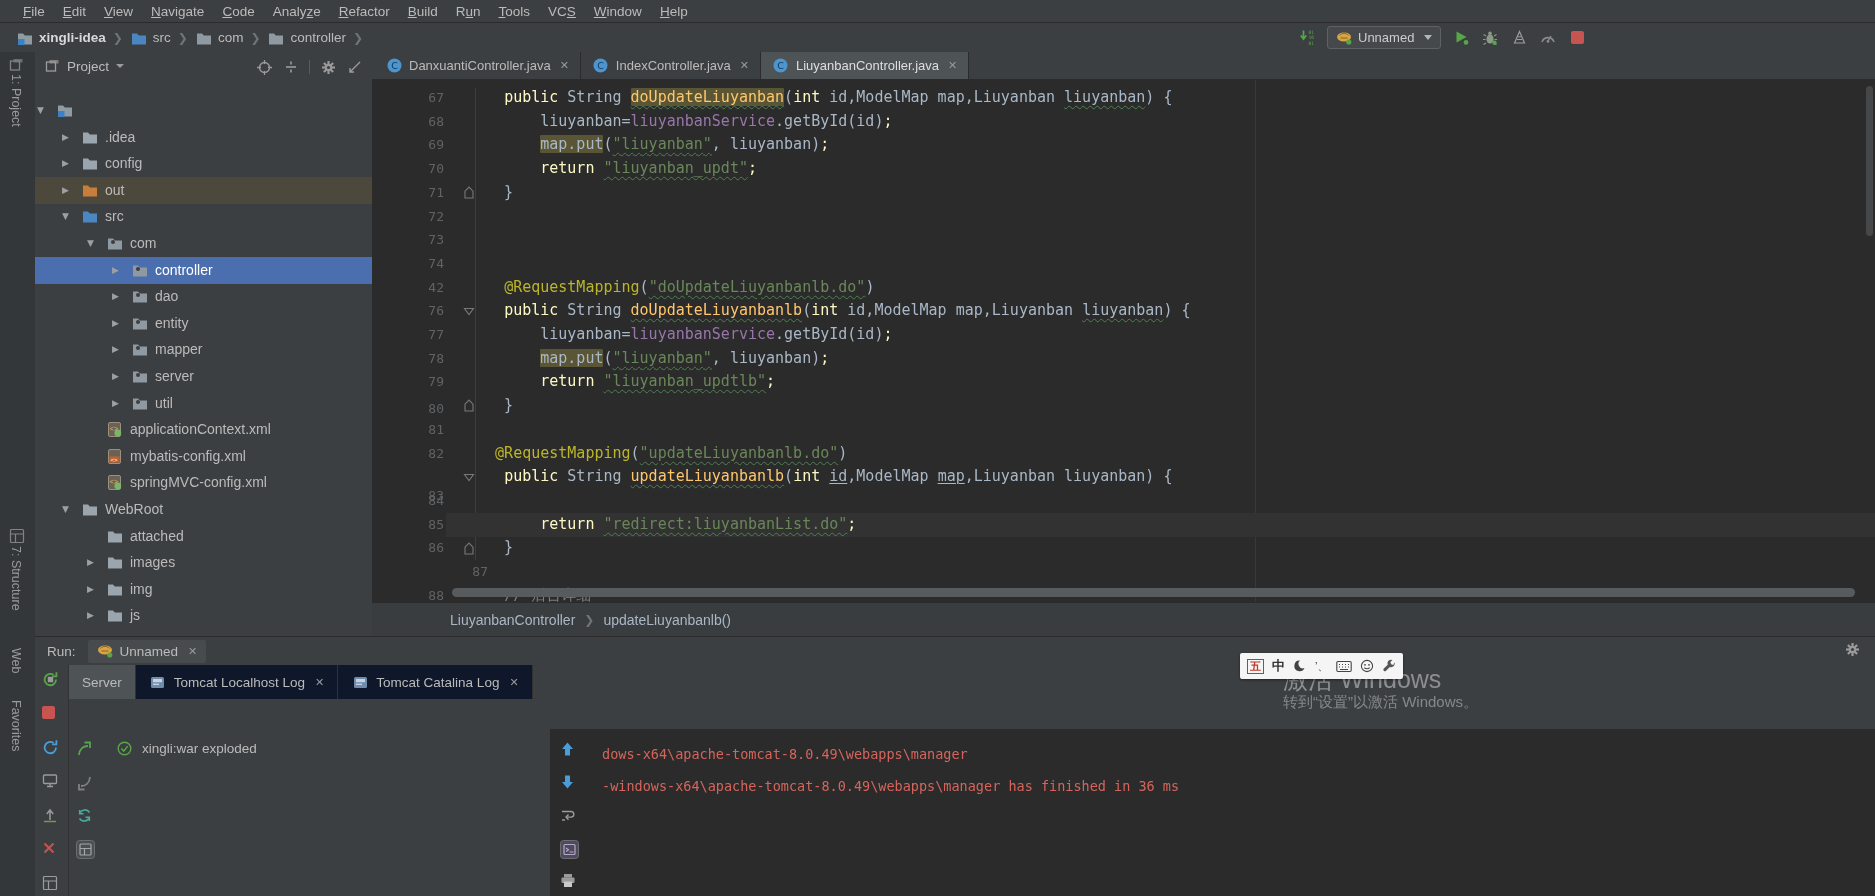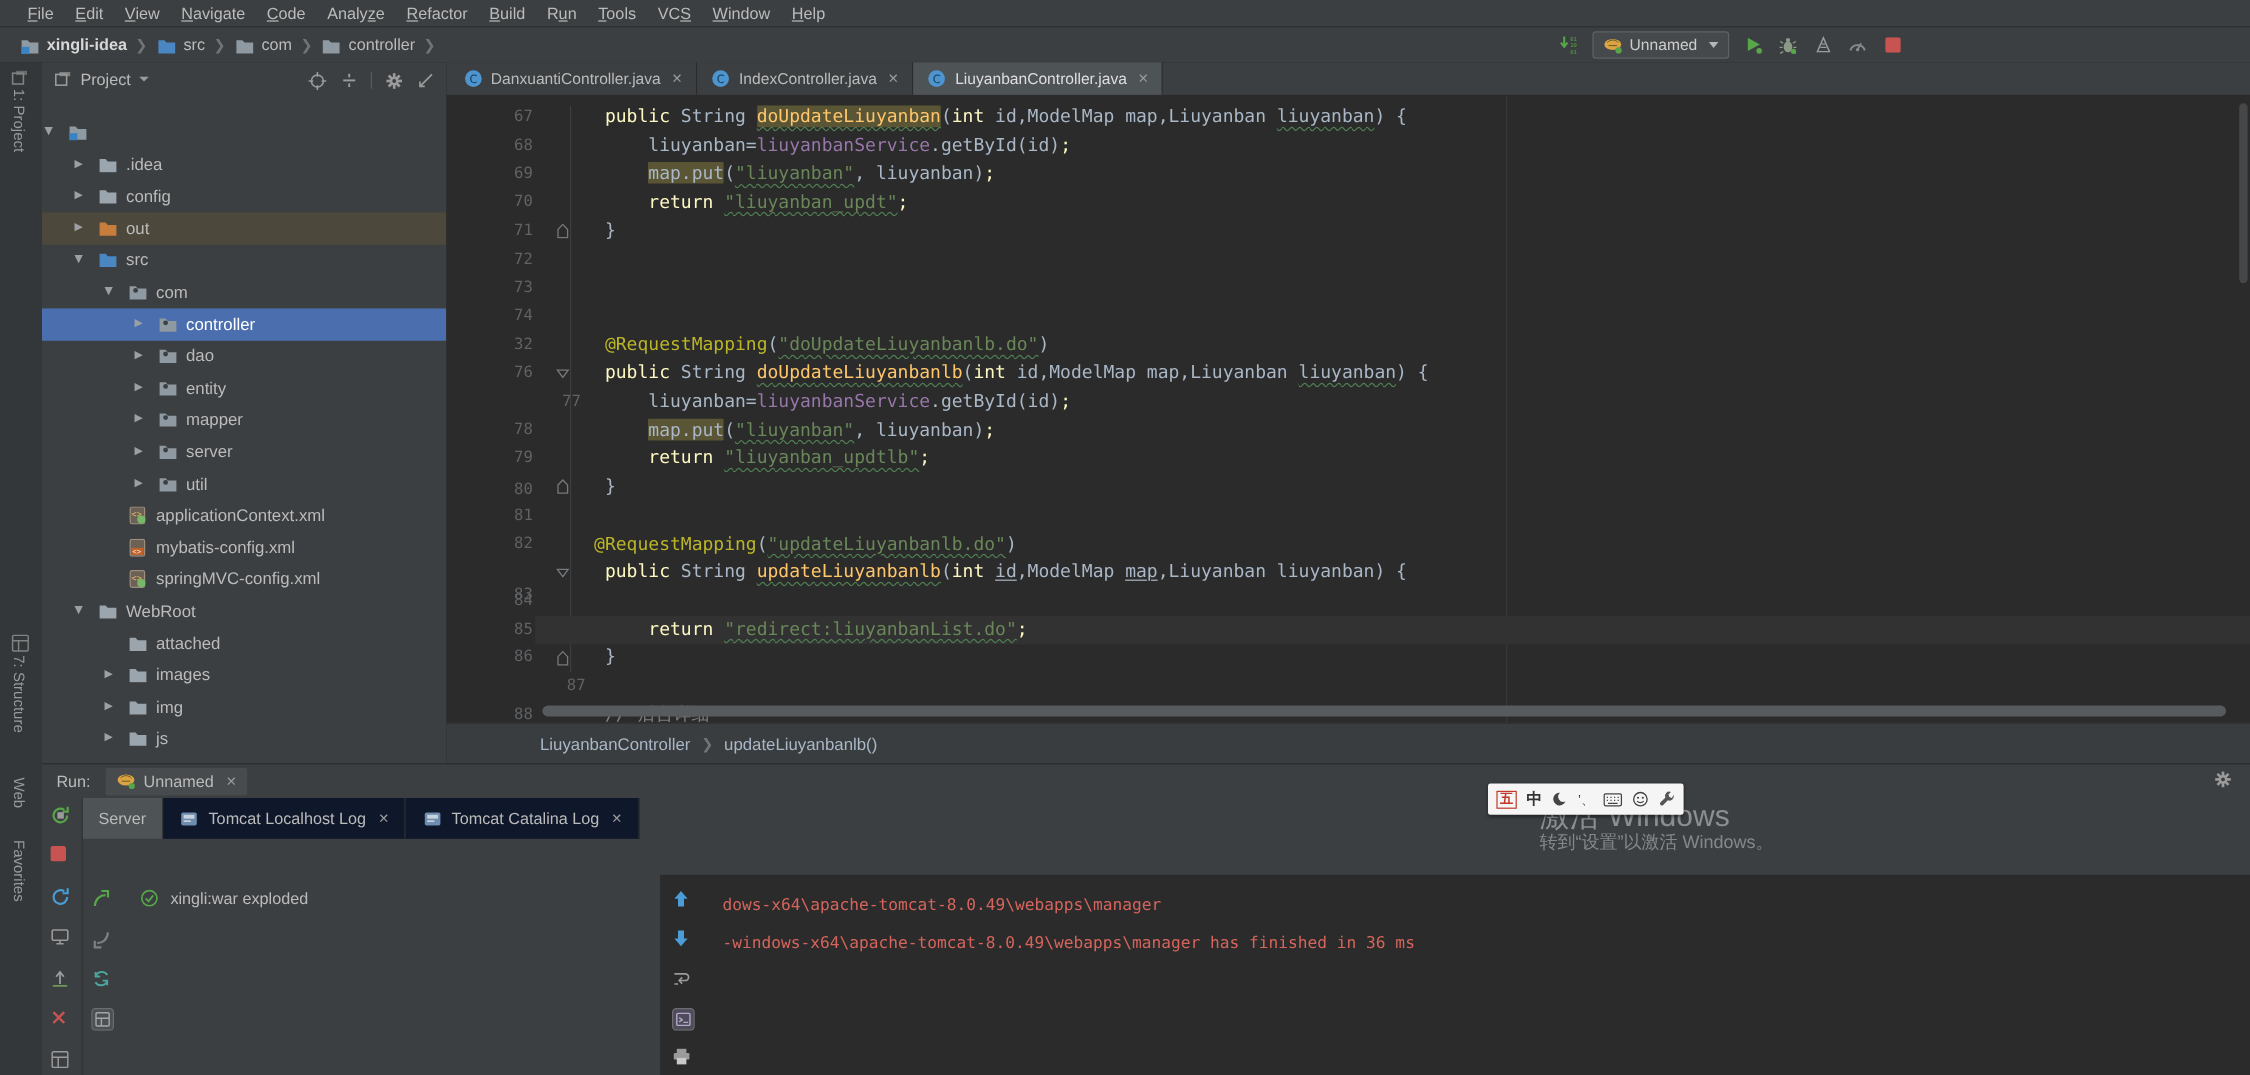--- a/index.html
+++ b/index.html
@@ -488,30 +488,30 @@
             <path d="M2 12V5.2L6 1l4 4.2V12z" fill="none" stroke="#767A7D" stroke-width="1.1"></path>
           </svg>
         </div>
         <div class="code-line" style="top: 100.8px;"><span>    }</span></div>
         <div class="gutter-num" style="top: 124.5px;">72</div>
         <div class="code-line" style="top: 124.5px;"></div>
         <div class="gutter-num" style="top: 148.2px;">73</div>
         <div class="code-line" style="top: 148.2px;"></div>
         <div class="gutter-num" style="top: 171.9px;">74</div>
         <div class="code-line" style="top: 171.9px;"></div>
-        <div class="gutter-num" style="top: 195.6px;">32</div>
+        <div class="gutter-num" style="top: 195.6px;">42</div>
         <div class="code-line" style="top: 195.6px;"><span>    </span><span class="a">@RequestMapping</span><span>(</span><span class="s w">"doUpdateLiuyanbanlb.do"</span><span>)</span></div>
         <div class="gutter-num" style="top: 219.3px;">76</div>
         <div class="fold-mark" style="top: 219.3px;">
           <svg width="12" height="12" viewBox="0 0 12 12">
             <path d="M1.5 3.5h9L6 9.5z" fill="none" stroke="#767A7D" stroke-width="1.1"></path>
           </svg>
         </div>
         <div class="code-line" style="top: 219.3px;"><span>    </span><span class="k">public</span><span> String </span><span class="m w">doUpdateLiuyanbanlb</span><span>(</span><span class="k">int</span><span> id,ModelMap map,Liuyanban </span><span class="w">liuyanban</span><span>) {</span></div>
-        <div class="gutter-num" style="top: 243px; margin-left: 40px;">77</div>
+        <div class="gutter-num" style="top: 243px;">77</div>
         <div class="code-line" style="top: 243px;"><span>        liuyanban=</span><span class="f">liuyanbanService</span><span>.getById(id)</span><span class="k">;</span></div>
         <div class="gutter-num" style="top: 266.7px;">78</div>
         <div class="code-line" style="top: 266.7px;"><span>        </span><span class="h">map.put</span><span>(</span><span class="s w">"liuyanban"</span><span>, liuyanban)</span><span class="k">;</span></div>
         <div class="gutter-num" style="top: 290.4px;">79</div>
         <div class="code-line" style="top: 290.4px;"><span>        </span><span class="k">return</span><span> </span><span class="s w">"liuyanban_updtlb"</span><span class="k">;</span></div>
         <div class="gutter-num" style="top: 317px;">80</div>
         <div class="fold-mark" style="top: 314.1px;">
           <svg width="12" height="13" viewBox="0 0 12 13">
             <path d="M2 12V5.2L6 1l4 4.2V12z" fill="none" stroke="#767A7D" stroke-width="1.1"></path>
           </svg>

